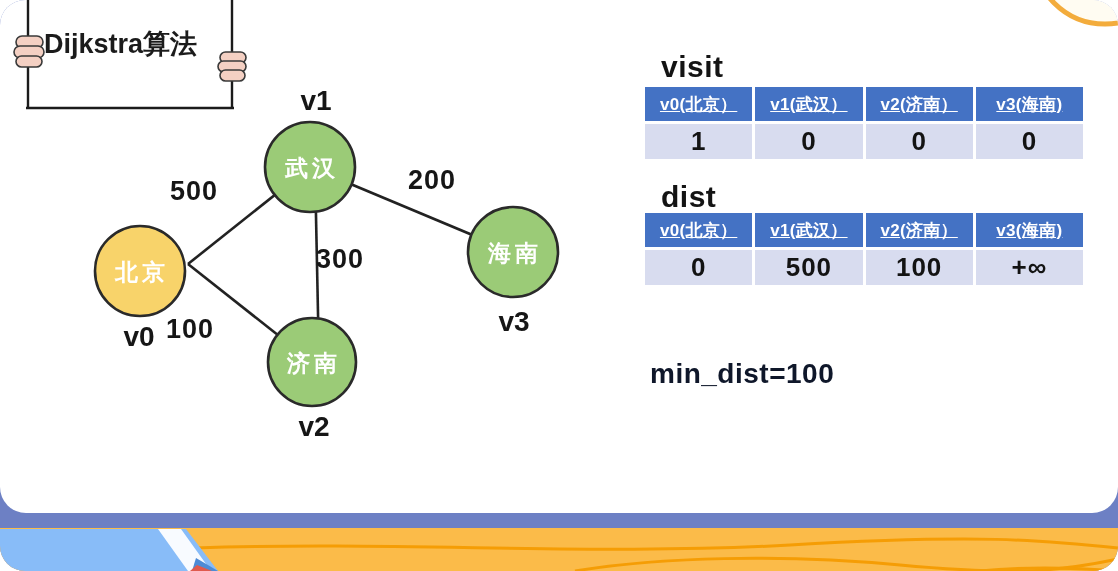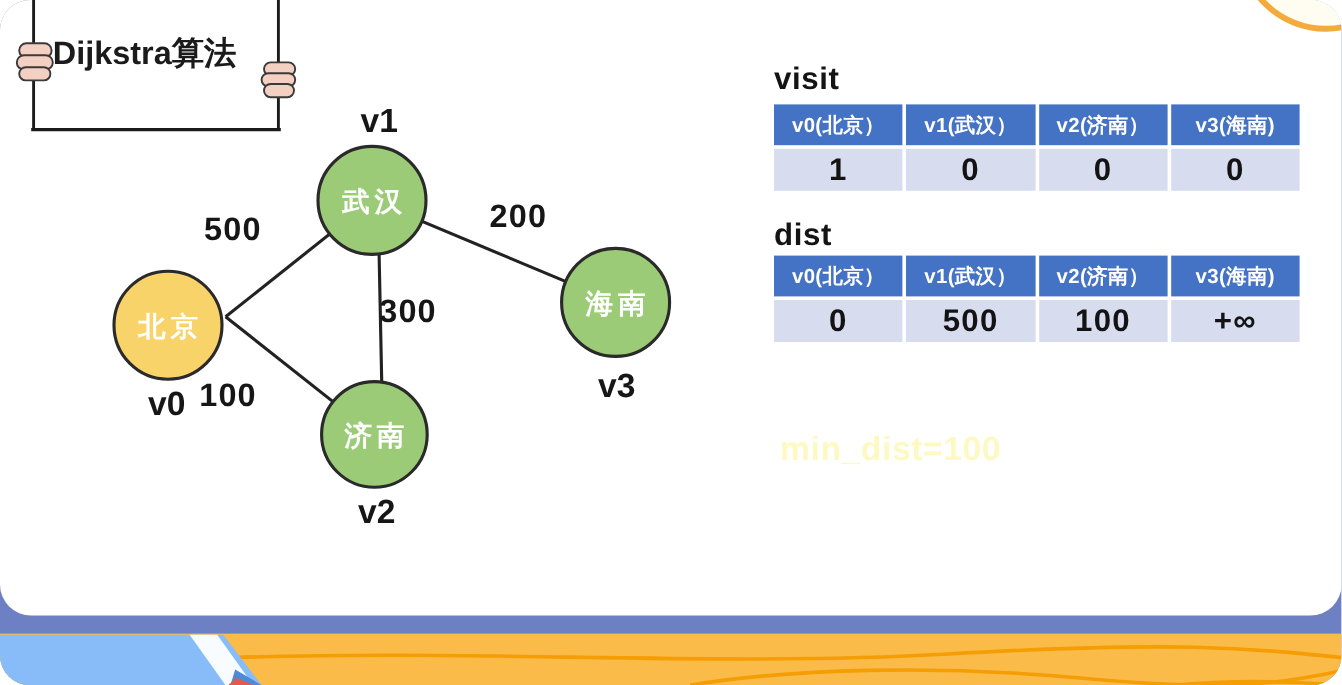--- a/index.html
+++ b/index.html
@@ -98,22 +98,22 @@
 
   
   .right-col {
     position: absolute;
     left: 645px; top: 0;
     width: 445px; height: 513px;
     z-index: 3;
   }
   .section-label {
     position: absolute;
-    left: 0;
-    font-size: 26px;
+    left: 16px;
+    font-size: 30px;
     font-weight: bold;
     color: #141414;
     letter-spacing: 0.5px;
   }
   .visit-label { top: 50px; }
   .dist-label  { top: 180px; }
 
   .data-table {
     position: absolute;
     left: 0;
@@ -131,39 +131,40 @@
     background: #4472C4;
     color: #ffffff;
     font-weight: bold;
     font-size: 17px;
     height: 34px;
     display: flex;
     align-items: center;
     justify-content: center;
     white-space: nowrap;
     letter-spacing: 0.3px;
+    text-decoration: underline;
   }
   .td-cell {
     background: #D8DCEF;
     color: #131313;
     font-weight: bold;
     font-size: 26px;
     height: 35px;
     display: flex;
     align-items: center;
     justify-content: center;
     letter-spacing: 1px;
   }
 
   .status-line {
     position: absolute;
     left: 5px;
     font-size: 28px;
     font-weight: bold;
-    color: #fef9c3;
+    color: #0f172a;
     letter-spacing: 0.5px;
     white-space: nowrap;
   }
   .min-dist-line { top: 358px; }
   .middle-line   { top: 412px; }
 </style>
 </head>
 <body>
 
 <div class="stage">

